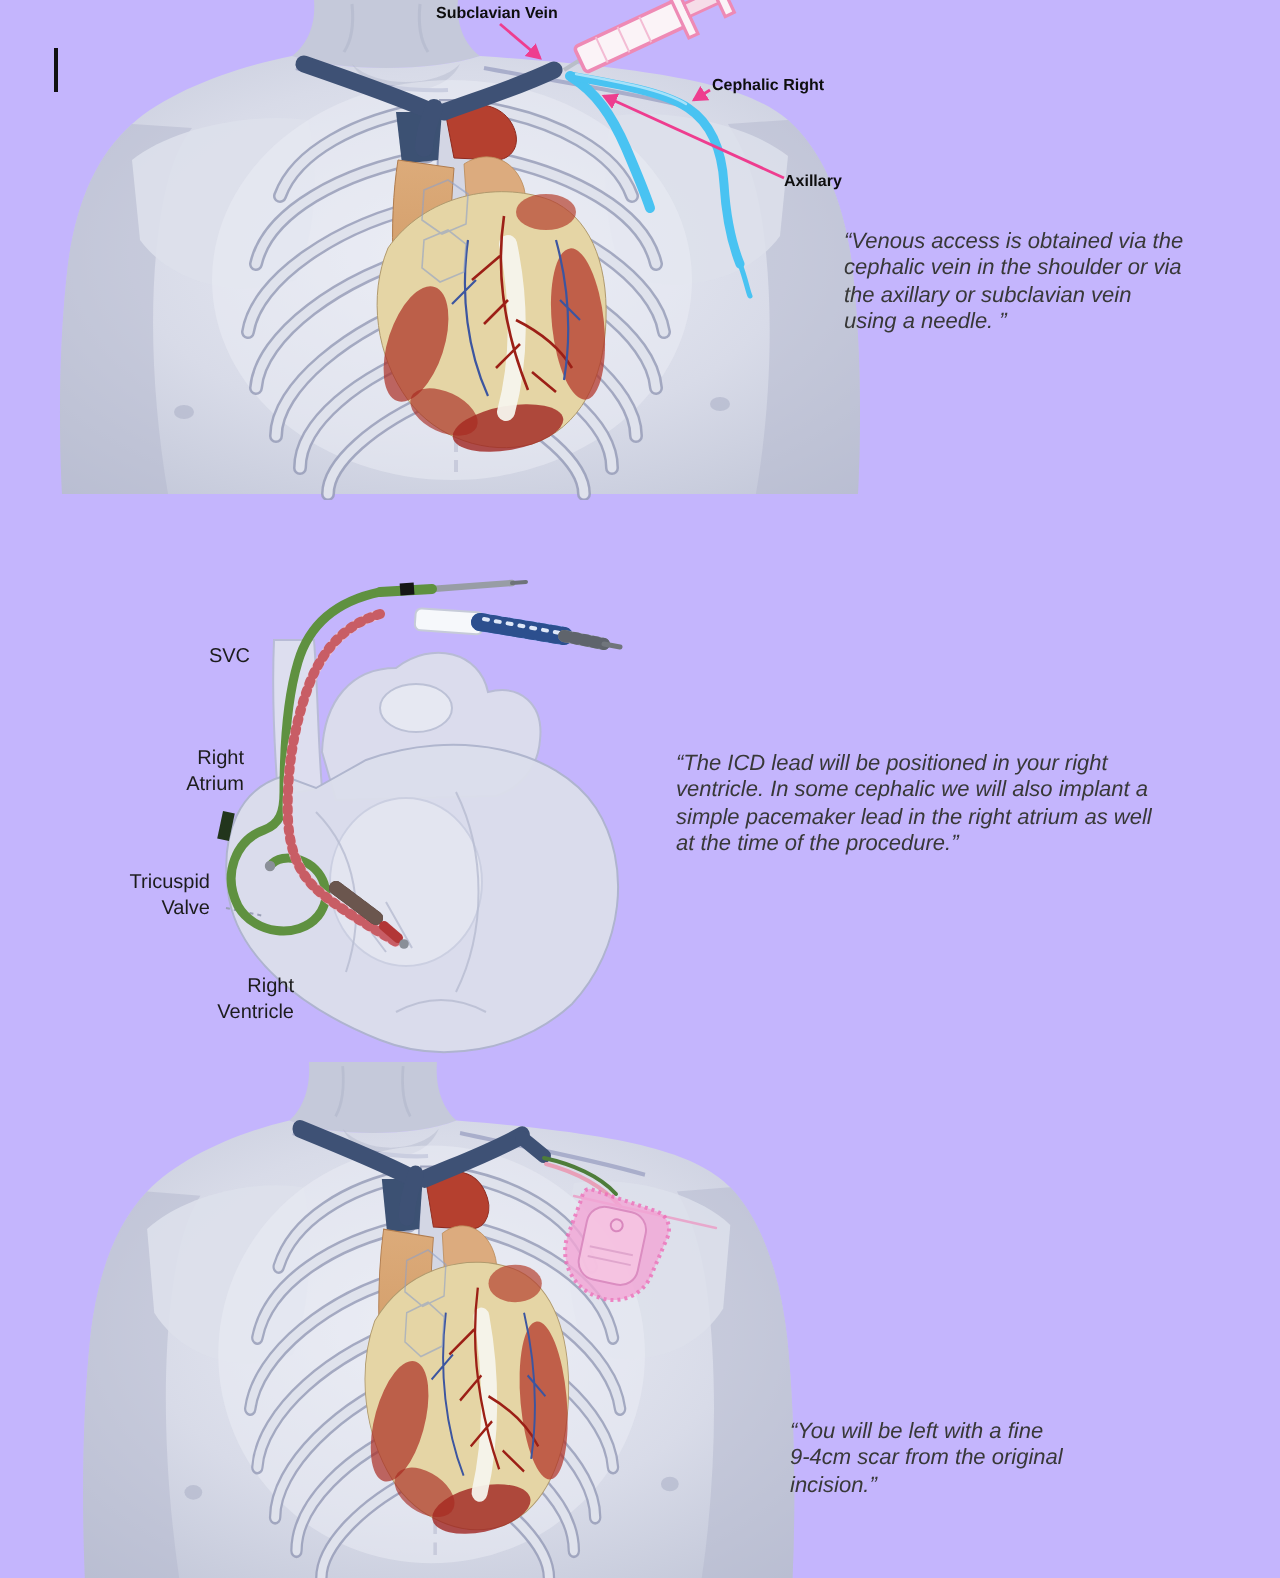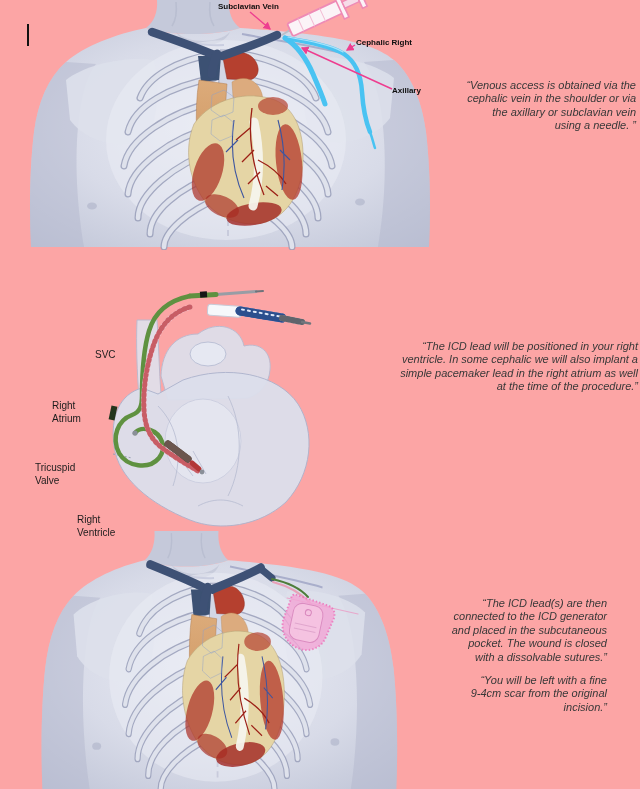--- a/index.html
+++ b/index.html
@@ -1,23 +1,23 @@
 <!DOCTYPE html>
 <html><head>
 <meta charset="utf-8">
 <style>
   html,body{margin:0;padding:0;background:#ffffff;}
-  .page{position:relative;width:640px;height:789px;background:#fca5a5;overflow:hidden;
+  .page{position:relative;width:640px;height:789px;background:#c4b5fd;overflow:hidden;
         font-family:"Liberation Sans",sans-serif;}
   .abs{position:absolute;}
   .text-cursor{position:absolute;left:27px;top:24px;width:2px;height:22px;background:#111;}
   .lbl{position:absolute;font-weight:bold;font-size:8px;line-height:9px;color:#0e0e0e;white-space:nowrap;}
-  .mlabel{position:absolute;font-size:10px;line-height:12.5px;color:#1c1c1c;text-align:left;white-space:pre-line;margin-top:26px;}
+  .mlabel{position:absolute;font-size:10px;line-height:12.5px;color:#1c1c1c;text-align:right;white-space:pre-line;}
   .quote{position:absolute;font-style:italic;font-size:11px;line-height:13.4px;color:#383838;
-         text-align:right;white-space:pre-line;}
+         text-align:left;white-space:pre-line;margin-top:36px;}
   svg{position:absolute;overflow:hidden;}
 </style>
 </head>
 <body>
 
 <div class="page">
 
   <div class="text-cursor"></div>
 
   <svg class="abs" style="left:26px;top:0px;width:414px;height:250px" viewBox="0 0 414 250" xmlns="http://www.w3.org/2000/svg">
@@ -191,22 +191,17 @@
     </g>
 
     <g transform="translate(250,62) rotate(12)">
       <path d="M 8,0 L 42,4 C 48,5 51,10 50,16 L 46,36 C 44,47 33,54 22,52 C 9,50 0,39 1,26 L 4,6 C 4,2 5,0 8,0 Z" fill="#f3a6d6" opacity="0.8" stroke="#ef6cb8" stroke-width="2" stroke-dasharray="1.5,2"></path>
       <rect x="9" y="7" width="30" height="37" rx="9" fill="#f7c6e3" opacity="0.85" stroke="#d887bd" stroke-width="1"></rect>
       <circle cx="24" cy="15" r="3" fill="none" stroke="#d887bd" stroke-width="1"></circle>
       <path d="M 13,28 L 35,28 M 13,33 L 35,33" stroke="#e0a6cd" stroke-width="1" fill="none"></path>
     </g>
   </svg>
 
-  <div class="quote" style="left:395px;top:597px;width:212px">“The ICD lead(s) are then
-connected to the ICD generator
-and placed in the subcutaneous
-pocket. The wound is closed
-with a dissolvable sutures.”</div>
   <div class="quote" style="left:395px;top:674px;width:212px">“You will be left with a fine
 9-4cm scar from the original
 incision.”</div>
 
 </div>
 
 </body></html>

